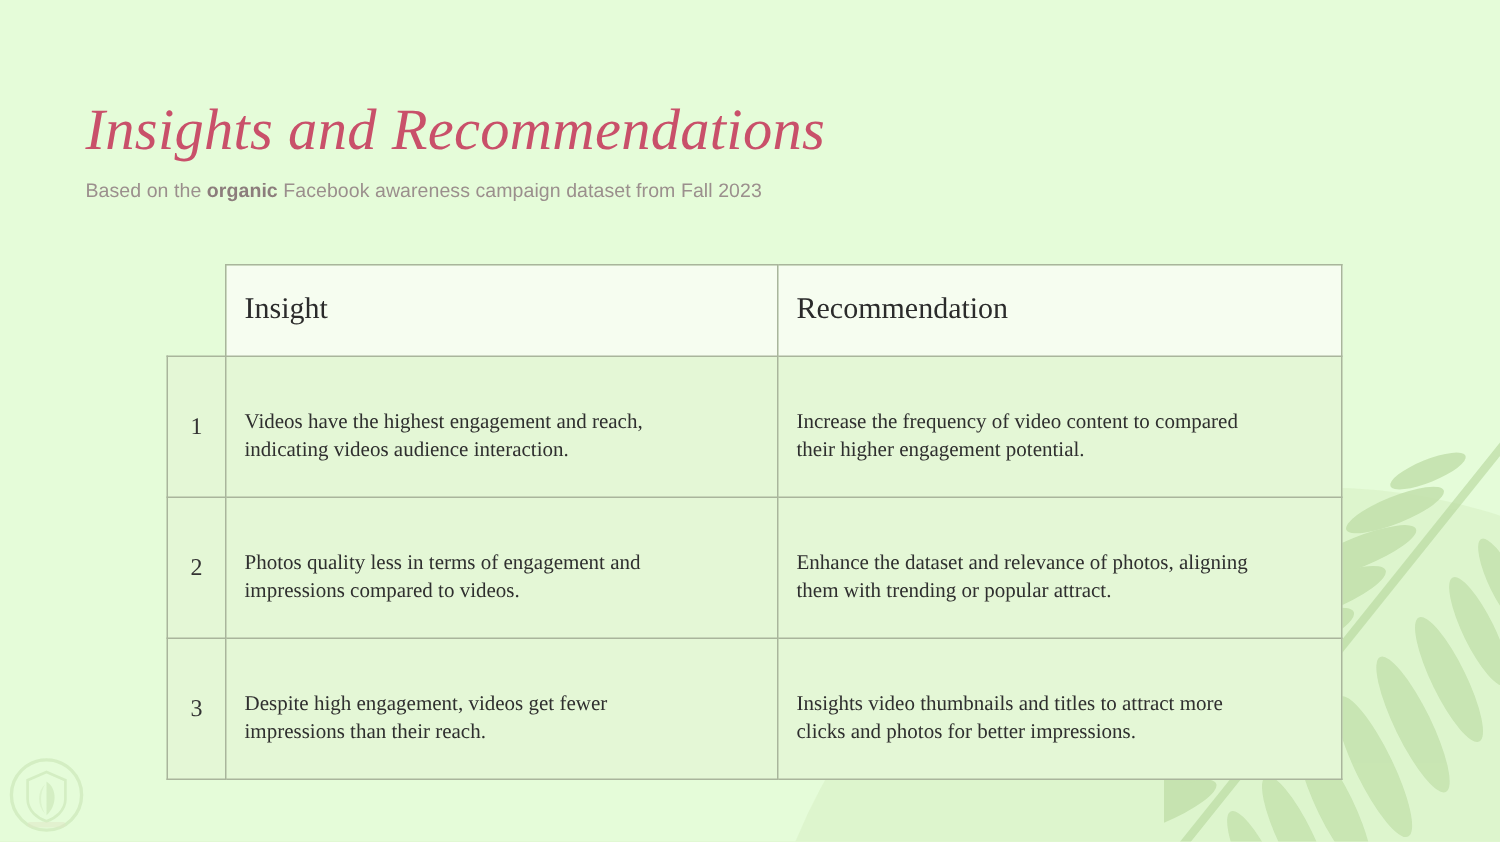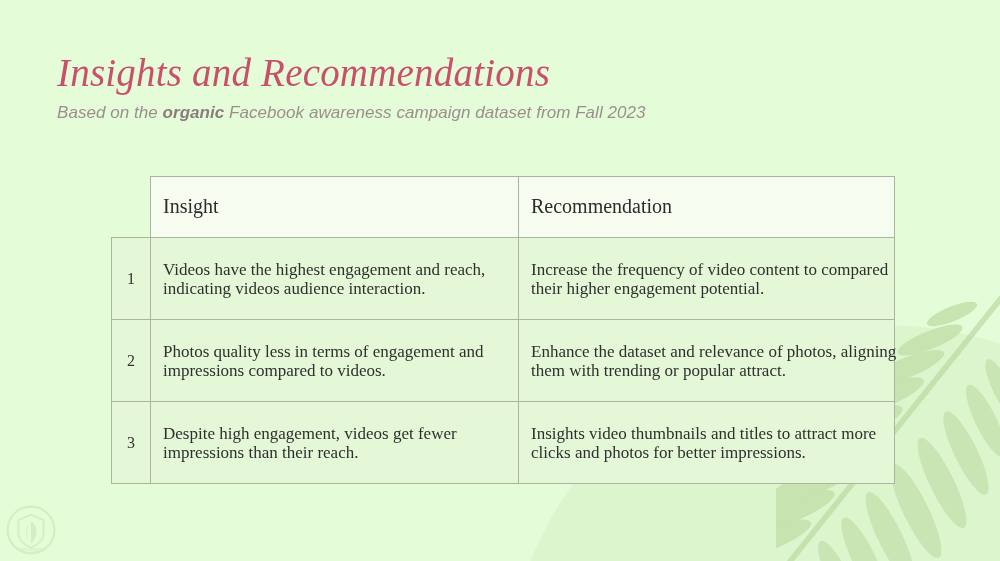--- a/index.html
+++ b/index.html
@@ -54,42 +54,41 @@
     height: 54px;
     opacity: 0.38;
     pointer-events: none;
   }
   .logo-watermark svg { display:block; width:100%; height:100%; }
 
   
   .header {
     position: absolute;
     left: 57px;
-    top: 50px;
+    top: 64px;
     width: 820px;
   }
   .page-title {
     font-family: "Liberation Serif", "DejaVu Serif", serif;
     font-style: italic;
     font-size: 39px;
     line-height: 46px;
     color: #c9506a;
     letter-spacing: 0.2px;
     margin: 0;
     font-weight: 400;
     white-space: nowrap;
   }
   .page-subtitle {
     margin: 7px 0 0 0;
-    font-size: 17px;
+    font-size: 13px;
     line-height: 20px;
     color: #9b8f8d;
     letter-spacing: 0.05px;
     white-space: nowrap;
-    font-style: italic;
   }
   .page-subtitle .emph {
     font-weight: bold;
     color: #8c7d7c;
   }
 
   
   .table-wrap {
     position: absolute;
     left: 111px;
@@ -131,22 +130,22 @@
   .insights tbody td {
     background: #e4f7d6;
     height: 69px;
   }
   .insights tbody td.num {
     text-align: center;
     font-size: 16px;
     color: #333333;
   }
   .insights tbody td.txt {
-    padding: 6px 14px 6px 12px;
-    font-size: 17px;
+    padding: 18px 14px 6px 12px;
+    font-size: 14px;
     line-height: 19px;
     color: #2f2f2f;
   }
   .insights tbody td.txt .line { display: block; white-space: nowrap; }
 </style>
 </head>
 <body>
 
 <div class="slide">
 

